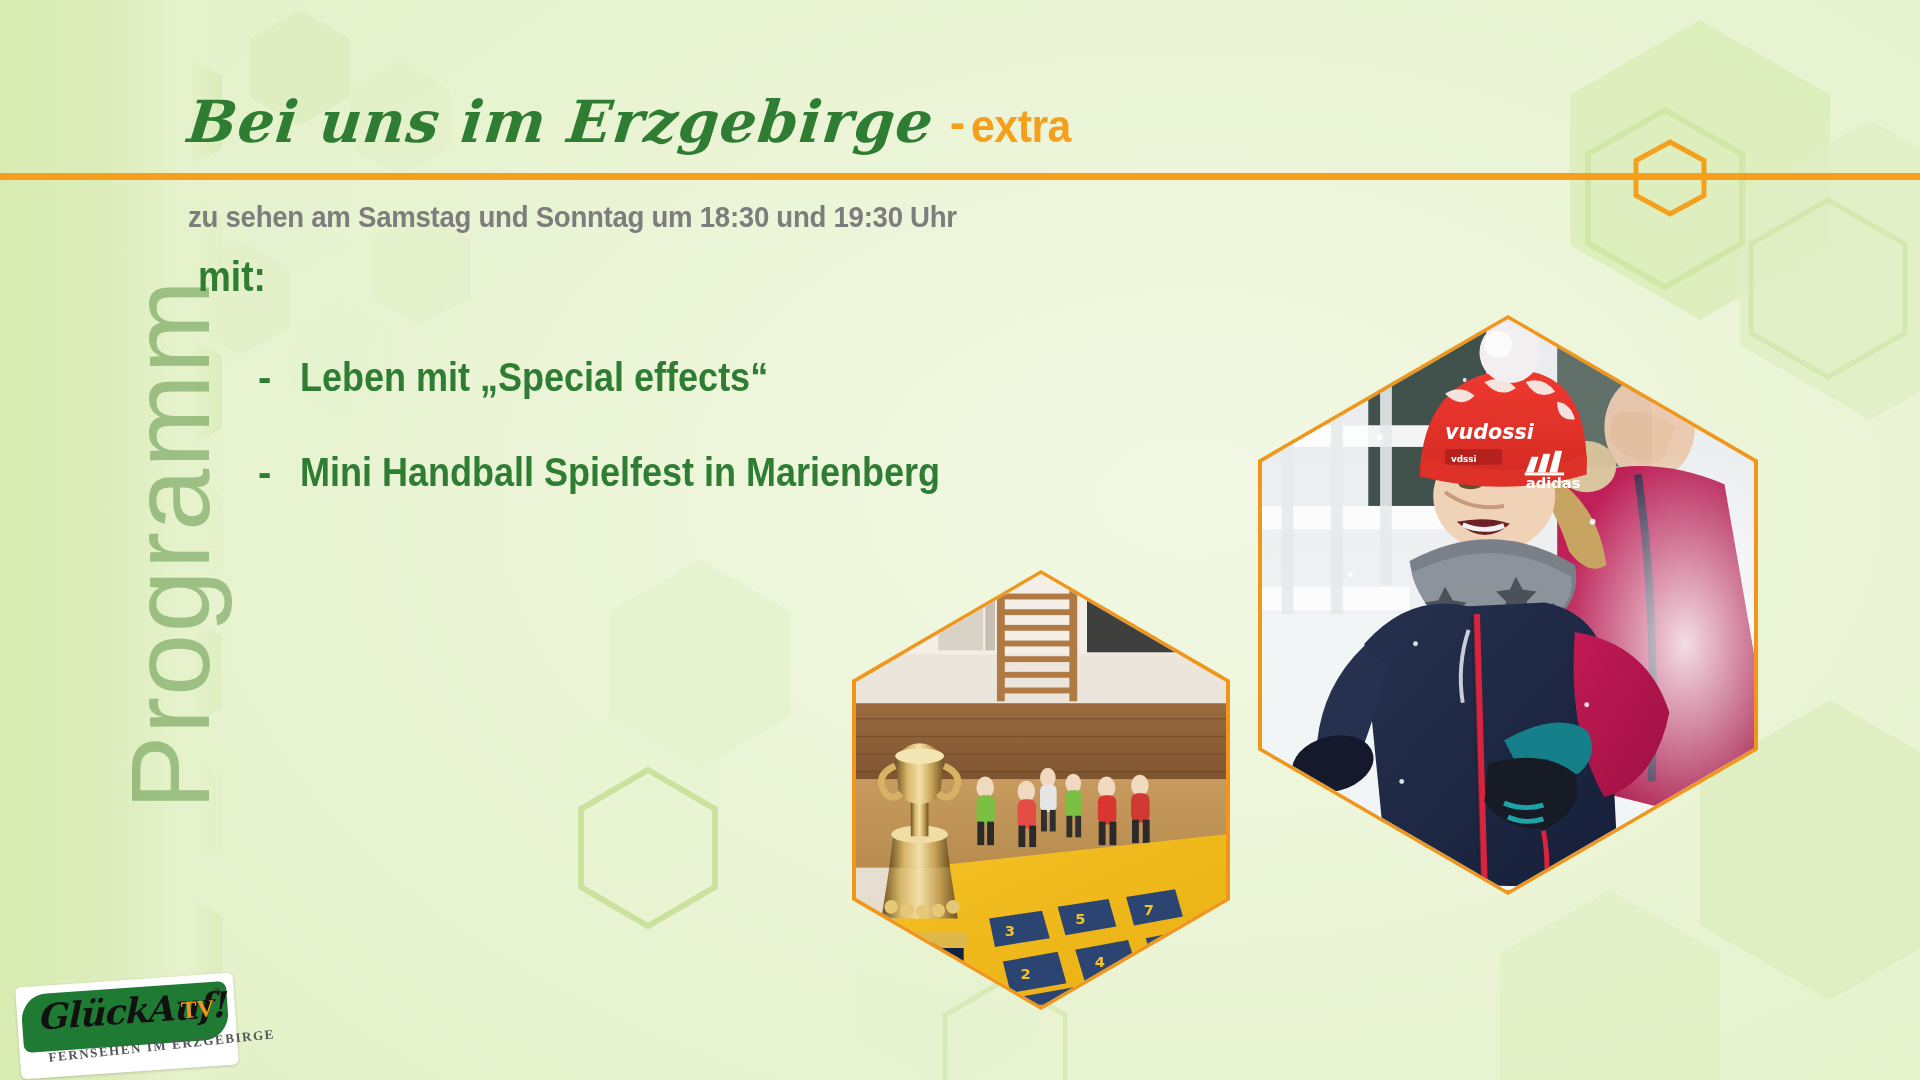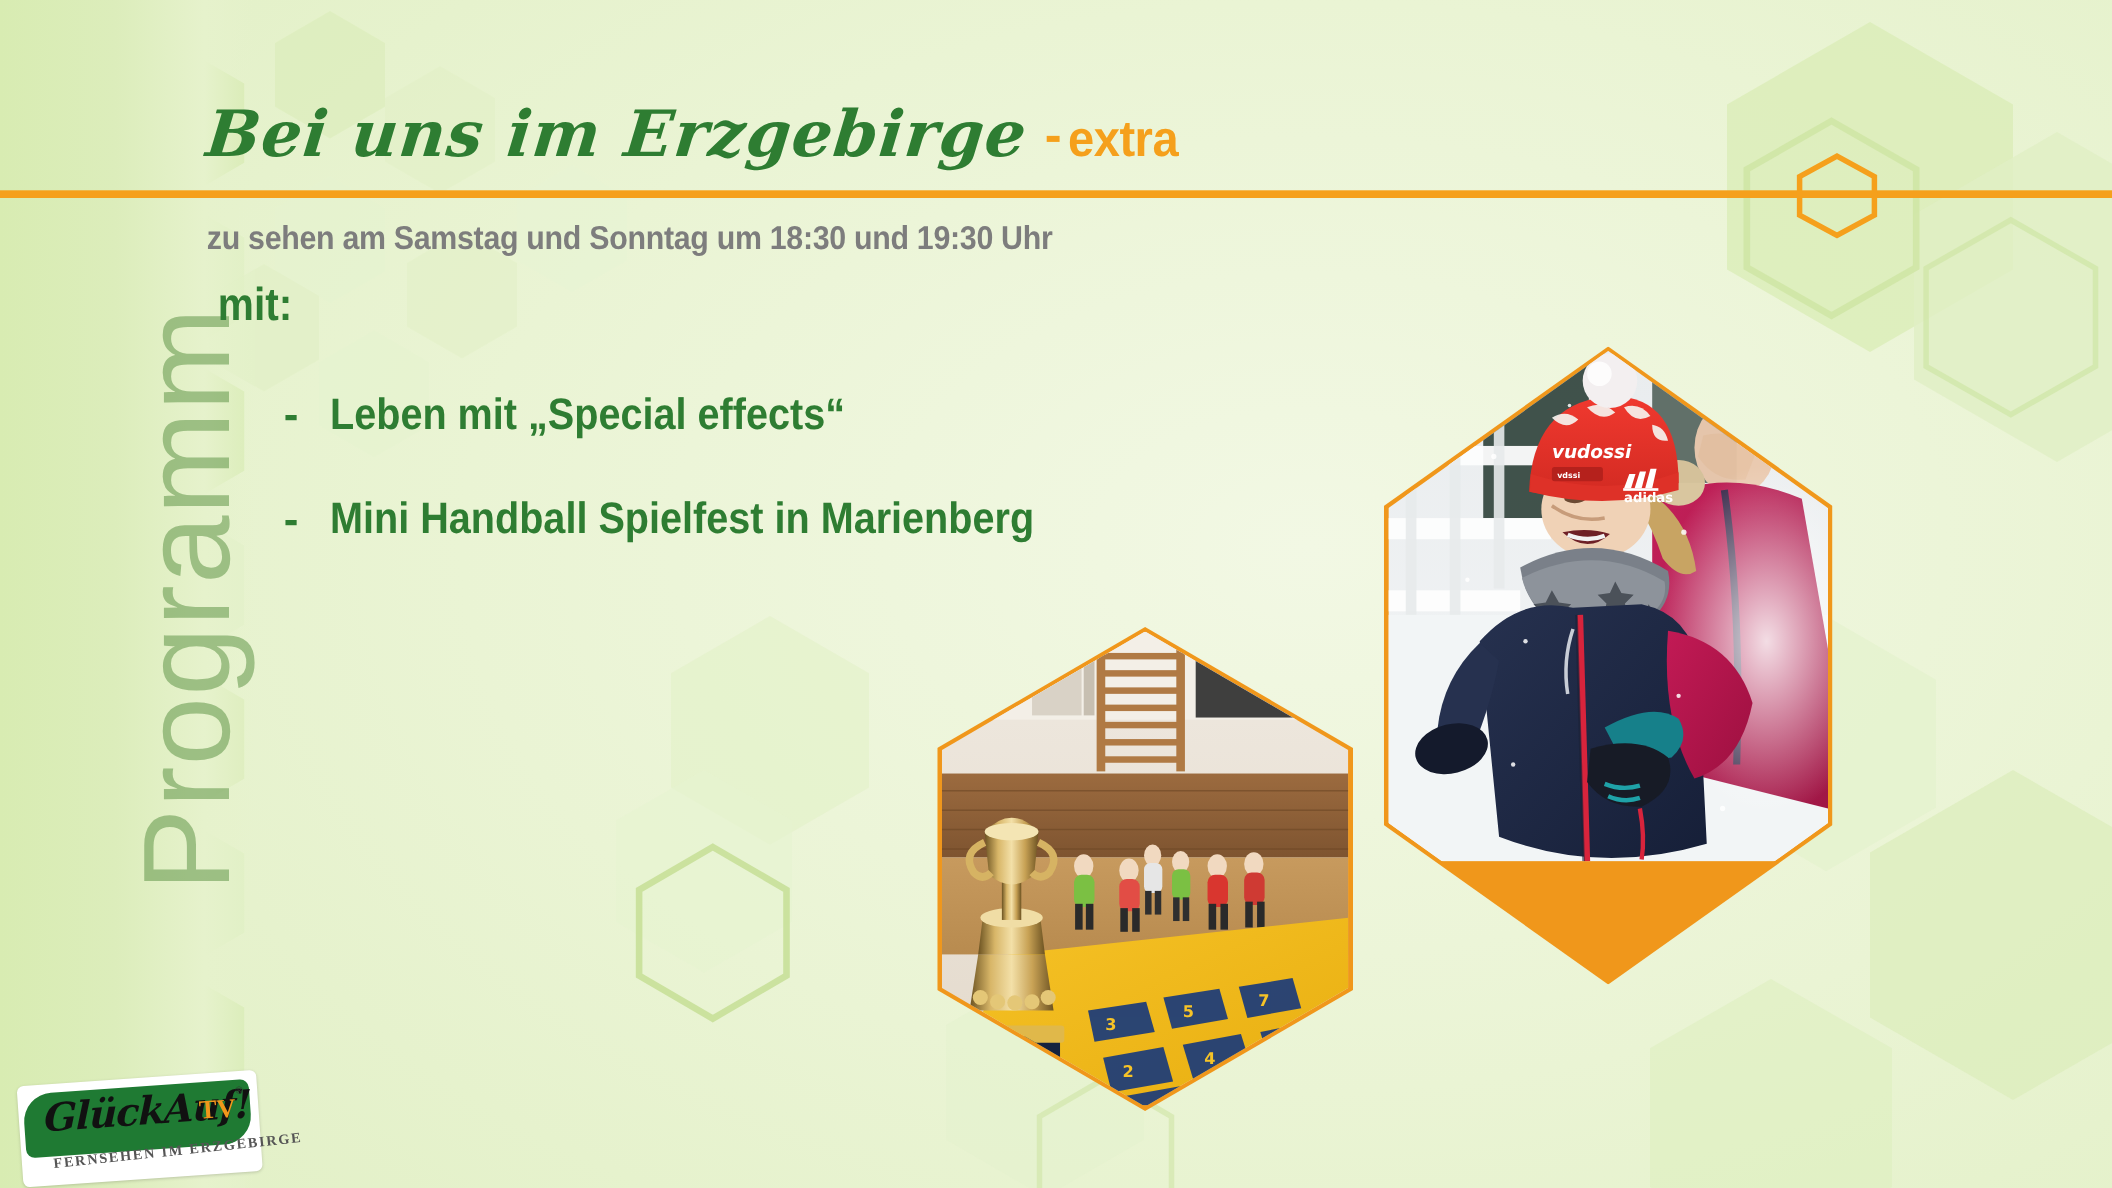--- a/index.html
+++ b/index.html
@@ -101,21 +101,21 @@
     clip-path:polygon(50% 0%,100% 25%,100% 75%,50% 100%,0% 75%,0% 25%);
   }
   .hexphoto .border{background:#f0971b;}
   .hexphoto .inner{inset:4px;overflow:hidden;}
 
   
   #photo-gym{left:852px;top:570px;width:378px;height:440px;}
   #gym-art{position:absolute;inset:0;}
 
   
-  #photo-winter{left:1258px;top:315px;width:408px;height:580px;}
+  #photo-winter{left:1258px;top:315px;width:500px;height:580px;}
   #winter-art{position:absolute;inset:0;}
 
   
   #logo{
     position:absolute;left:18px;top:980px;width:218px;height:92px;
   }
   #logo .plate{
     position:absolute;inset:0;
     background:#ffffff;
     transform:rotate(-4deg);

